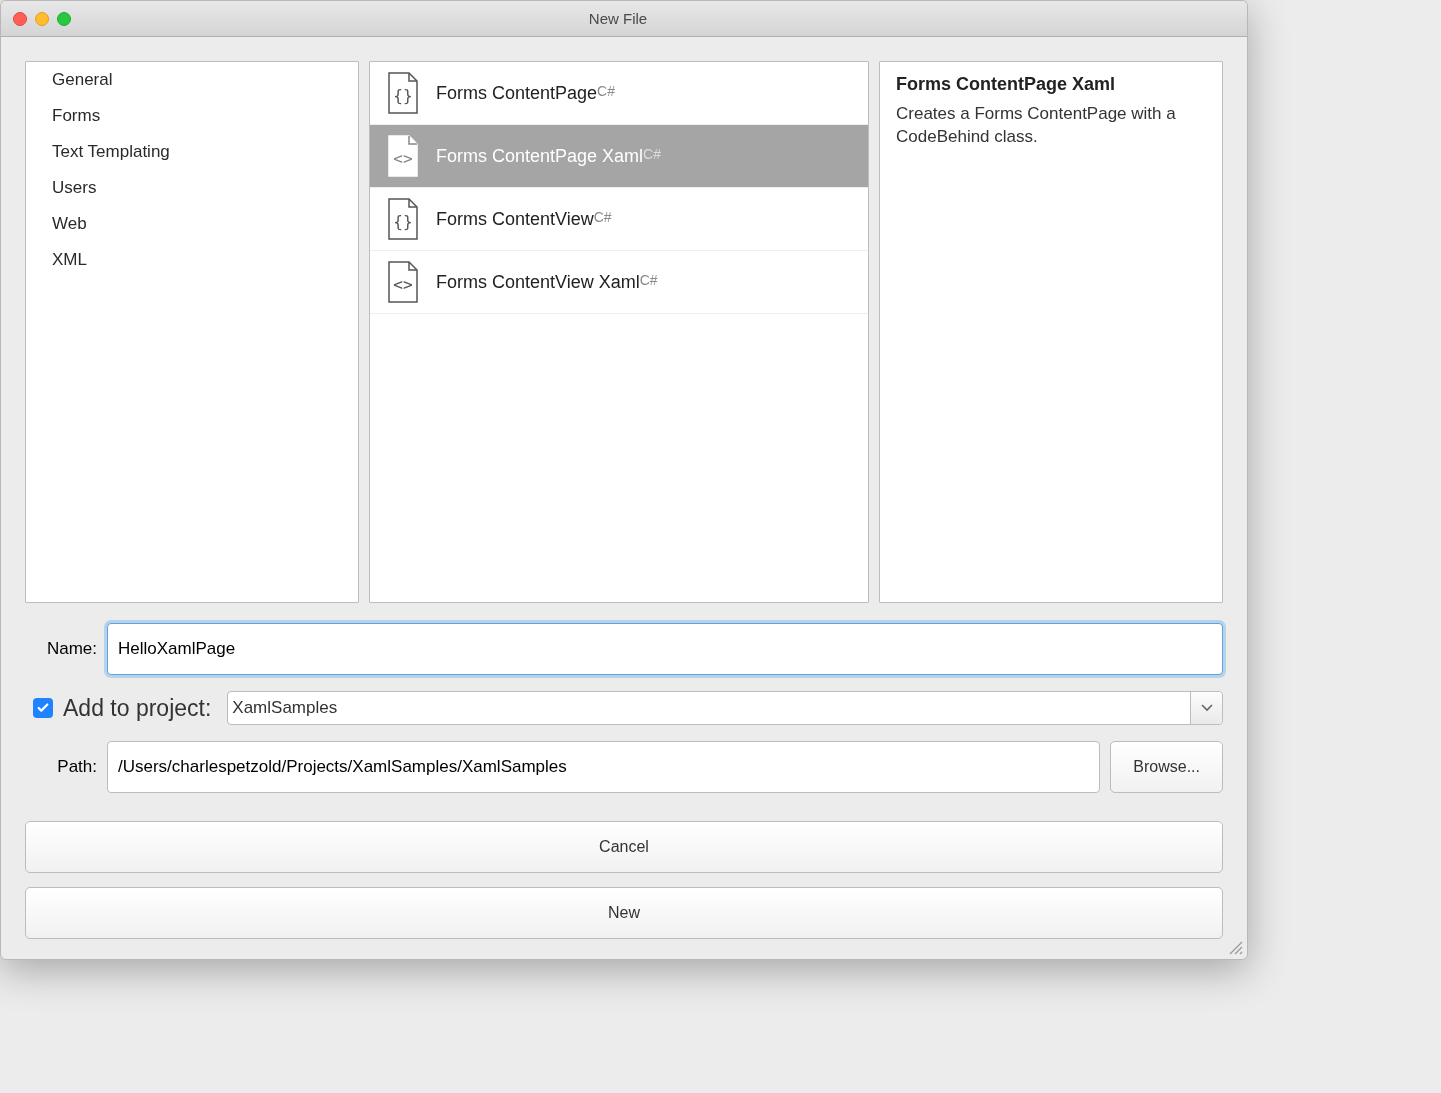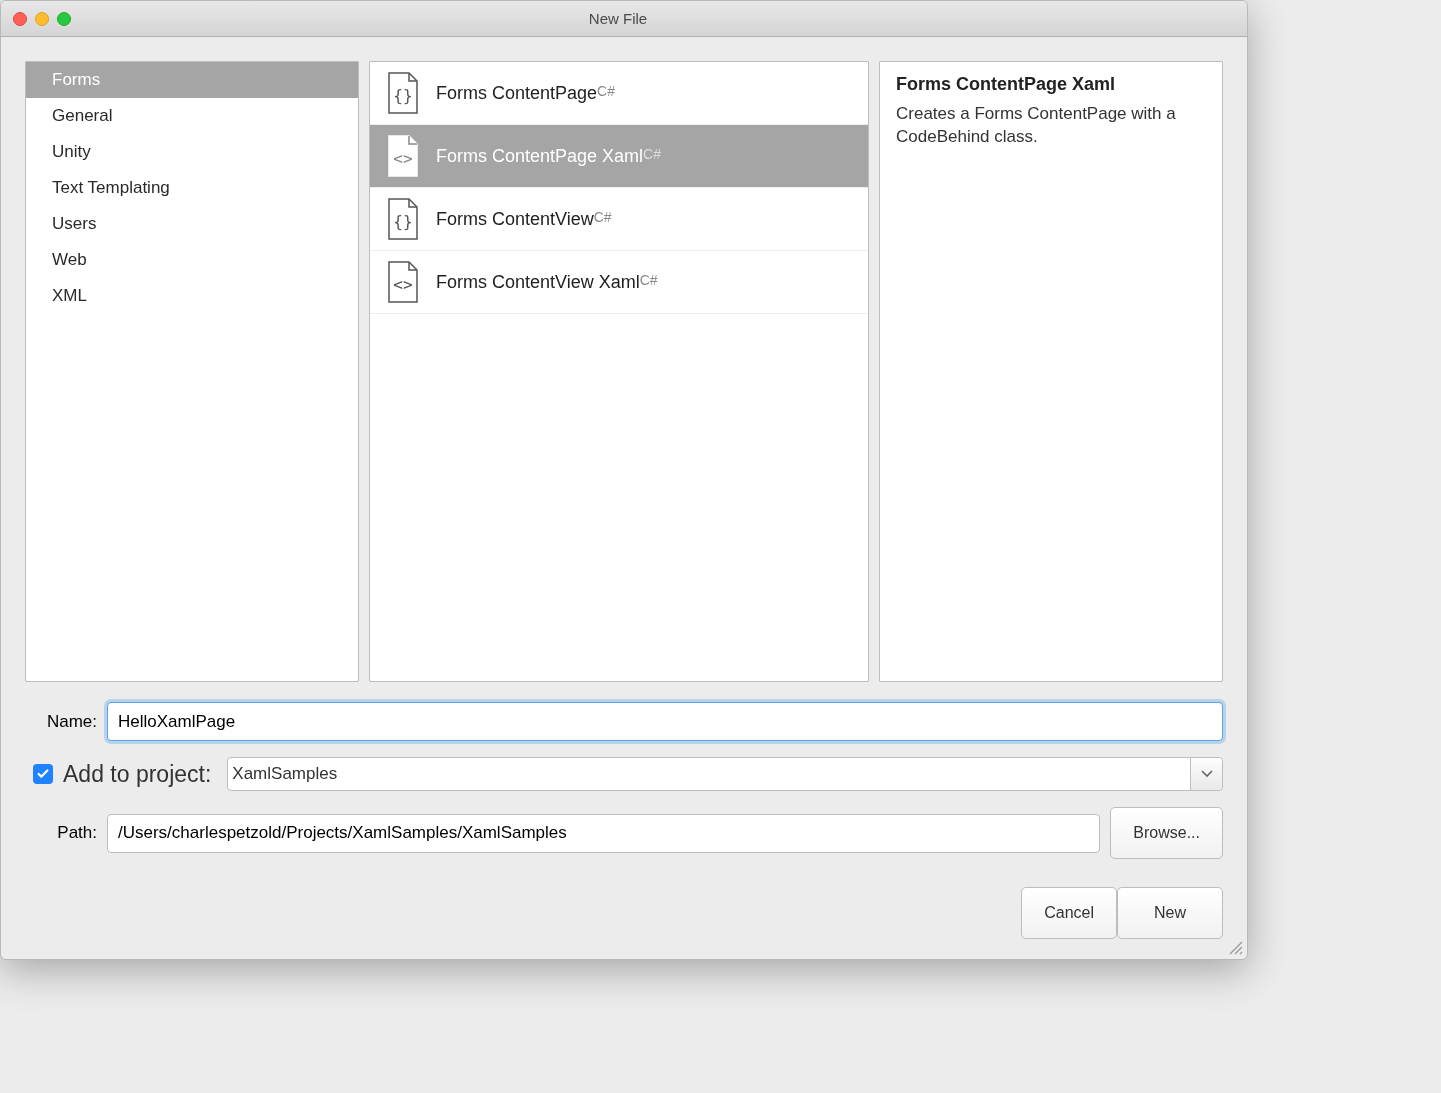--- a/index.html
+++ b/index.html
@@ -93,21 +93,21 @@
 .tmpl-sub { font-size: 14px; color: #8a8a8a; }
 .tmpl-item.selected .tmpl-title { color: #fff; }
 .tmpl-item.selected .tmpl-sub { color: #ddd; }
 .desc-title { font-size: 18px; font-weight: 600; margin-bottom: 8px; color:#222; }
 .desc-body { font-size: 17px; color: #333; line-height: 1.35; }
 .form-rows { display: flex; flex-direction: column; gap: 16px; }
 .form-row { display: flex; align-items: center; gap: 10px; }
 .form-label { width: 72px; text-align: right; font-size: 17px; color: #000000; }
 .text-input {
   flex: 1;
-  height: 39px;
+  height: 52px;
   border: 1px solid #bdbdbd;
   border-radius: 4px;
   padding: 0 10px;
   font-size: 17px;
   background: #fff;
 }
 .text-input.focused {
   border: 1px solid #5aa3e8;
   box-shadow: 0 0 0 3px rgba(90,163,232,0.35);
 }
@@ -128,21 +128,21 @@
   display:flex;align-items:center;justify-content:center;
 }
 .btn {
   height: 52px; padding: 0 22px; font-size:16px;
   background: linear-gradient(#ffffff,#f1f1f1);
   border:1px solid #bdbdbd; border-radius:5px;
   display:flex;align-items:center;justify-content:center;
   color:#333;
 }
 .button-row {
-  display:flex; justify-content:flex-end; padding: 4px 24px 20px 24px;
+  display:flex; justify-content:flex-end; gap:14px; padding: 4px 24px 20px 24px; flex-direction: column;
 }
 .resize-grip {
   position:absolute; right:4px; bottom:4px; width:14px; height:14px;
 }
 
 
 .file-svg { width: 36px; height: 42px; }
 </style>
 </head>
 <body>
@@ -154,23 +154,22 @@
       <div class="tl yellow"></div>
       <div class="tl green"></div>
     </div>
     <div class="title">New File</div>
   </div>
 
   <div class="content-area">
     <div class="panels">
 
       <div class="panel categories">
-        <div class="cat-item selected">Forms</div>
         <div class="cat-item">General</div>
-        <div class="cat-item">Unity</div>
+        <div class="cat-item">Forms</div>
         <div class="cat-item">Text Templating</div>
         <div class="cat-item">Users</div>
         <div class="cat-item">Web</div>
         <div class="cat-item">XML</div>
       </div>
 
       <div class="panel templates">
         <div class="tmpl-item">
           <span class="tmpl-icon">
             <svg class="file-svg" viewBox="0 0 36 42">

